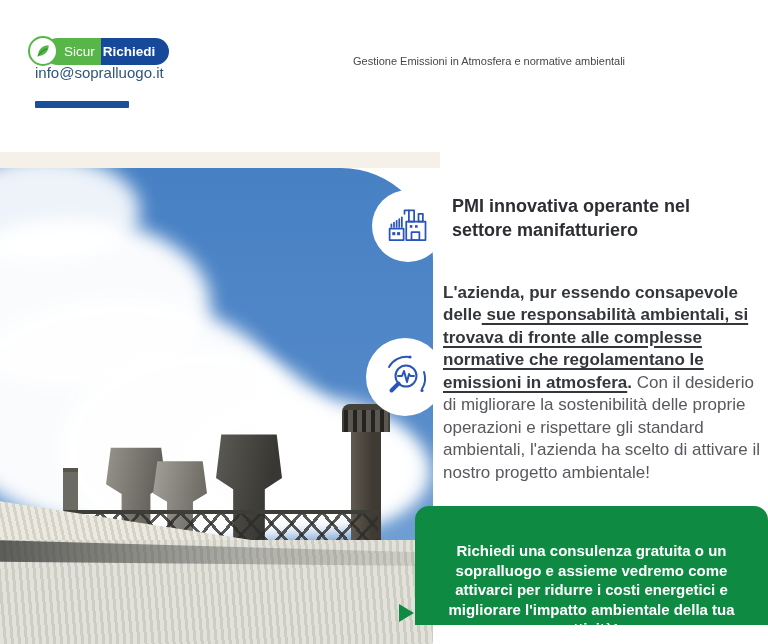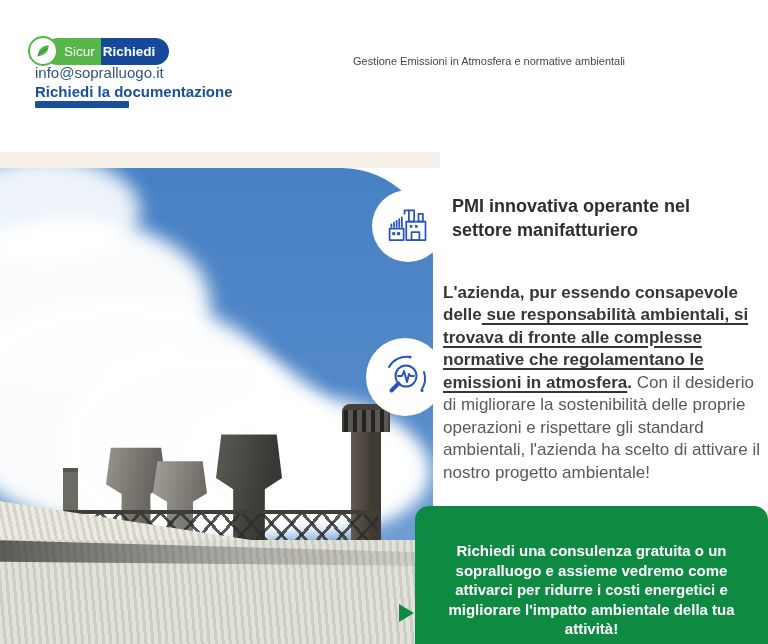--- a/index.html
+++ b/index.html
@@ -89,21 +89,21 @@
   
   .heading{position:absolute;left:452px;top:26px;width:300px;font-size:18px;font-weight:bold;
     color:var(--ink);line-height:1.35;}
   .paragraph{position:absolute;left:443px;top:114px;width:322px;font-size:17px;line-height:1.32;color:var(--body-gray);}
   .paragraph .b{font-weight:bold;color:#33363b;}
   .paragraph .u{font-weight:bold;color:#33363b;text-decoration:underline;text-decoration-thickness:2px;text-underline-offset:3px;}
 
   
   .cta-arrow{position:absolute;left:399px;top:436px;width:0;height:0;
     border-top:9px solid transparent;border-bottom:9px solid transparent;border-left:15px solid var(--green);}
-  .cta-box{position:absolute;left:415px;top:338px;width:353px;height:138px;background:var(--green);
+  .cta-box{position:absolute;left:415px;top:338px;width:353px;height:119px;background:var(--green);
     border-radius:14px 14px 0 0;cursor:pointer;}
   .cta-box p{margin:35px 21px 0;text-align:center;color:#fff;font-weight:bold;font-size:15px;line-height:1.3;}
 </style>
 </head>
 <body>
 
 <div class="stage">
 
   <div class="header">
 
@@ -114,21 +114,20 @@
           <path d="M7 21 C10 16 14 13 19 11" fill="none" stroke="#2e8d3e" stroke-width="1.6" stroke-linecap="round"></path>
         </svg>
       </span>
       <span class="logo-pill">
         <span class="seg-green">Sicur</span>
         <span class="seg-blue">Richiedi</span>
       </span>
     </div>
 
     <a class="email">info@sopralluogo.it</a>
-    <div class="doc-cta">Richiedi la documentazione</div>
     <div class="blue-bar"></div>
 
     <div class="header-right">
       <div class="subtitle">Gestione Emissioni in Atmosfera e normative ambientali</div>
     </div>
   </div>
 
   <div class="cream-band"></div>
 
   <div class="content">

